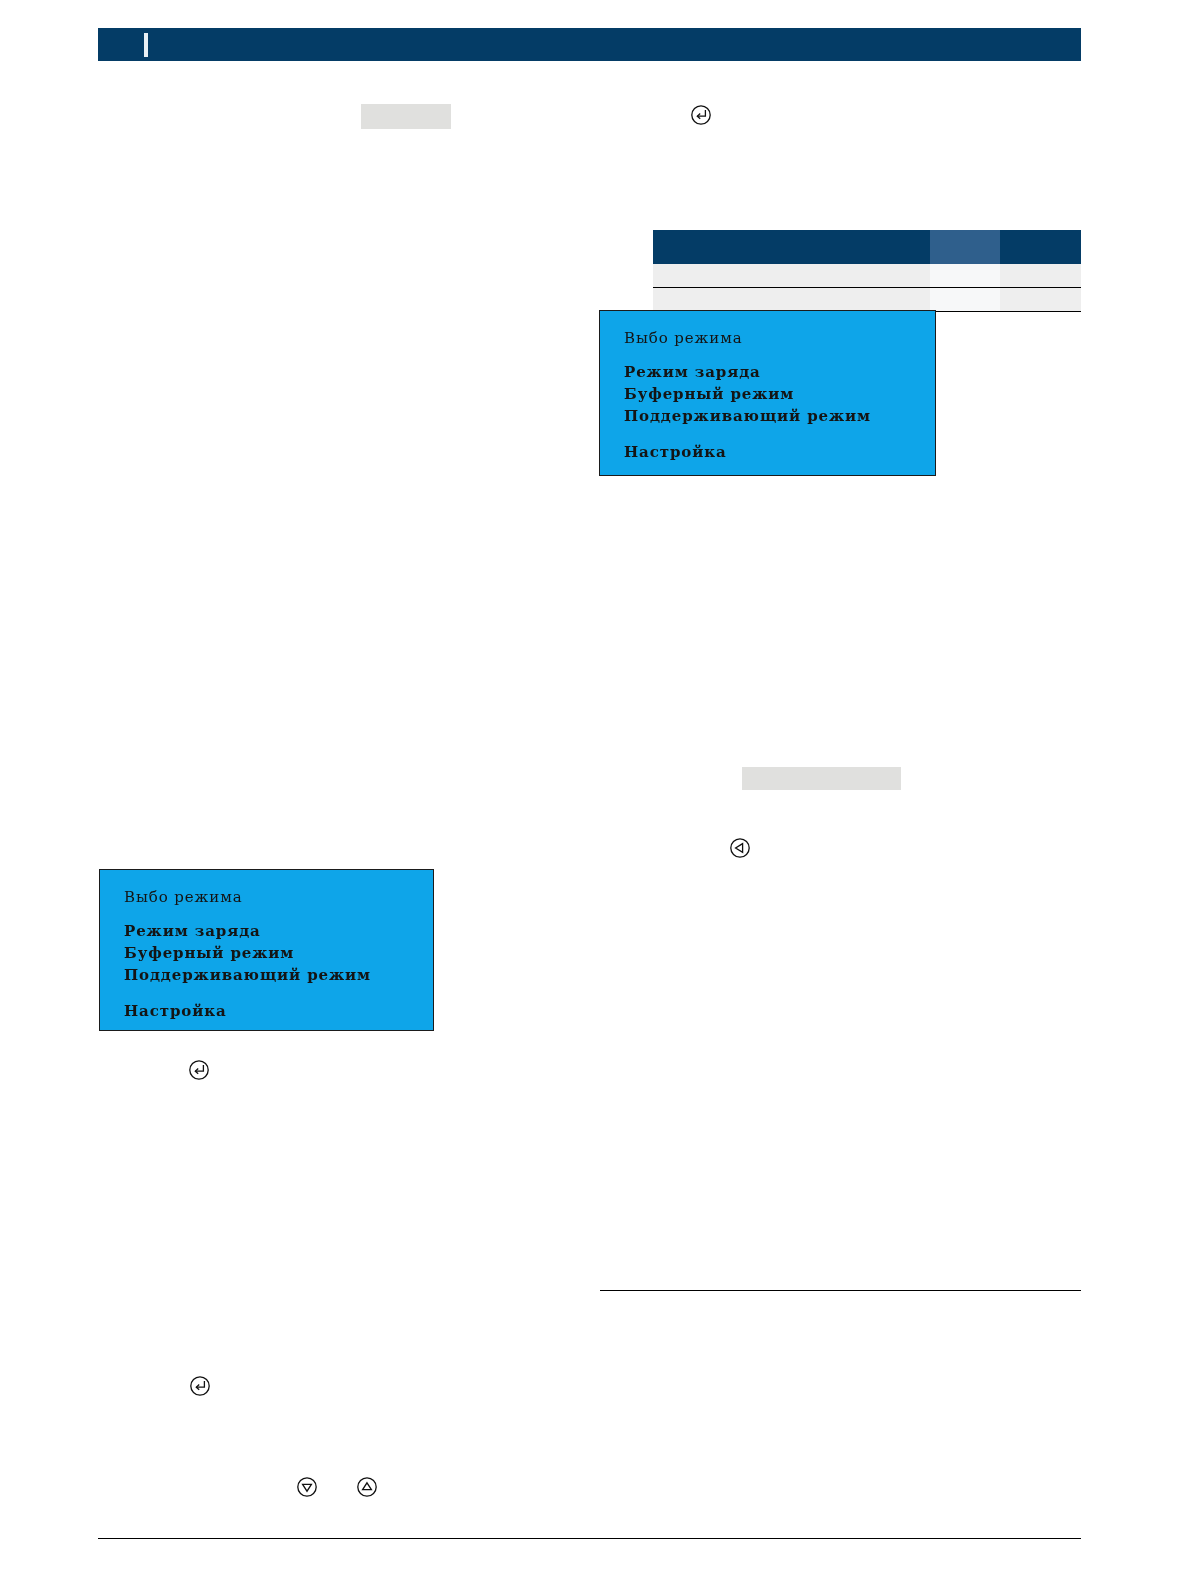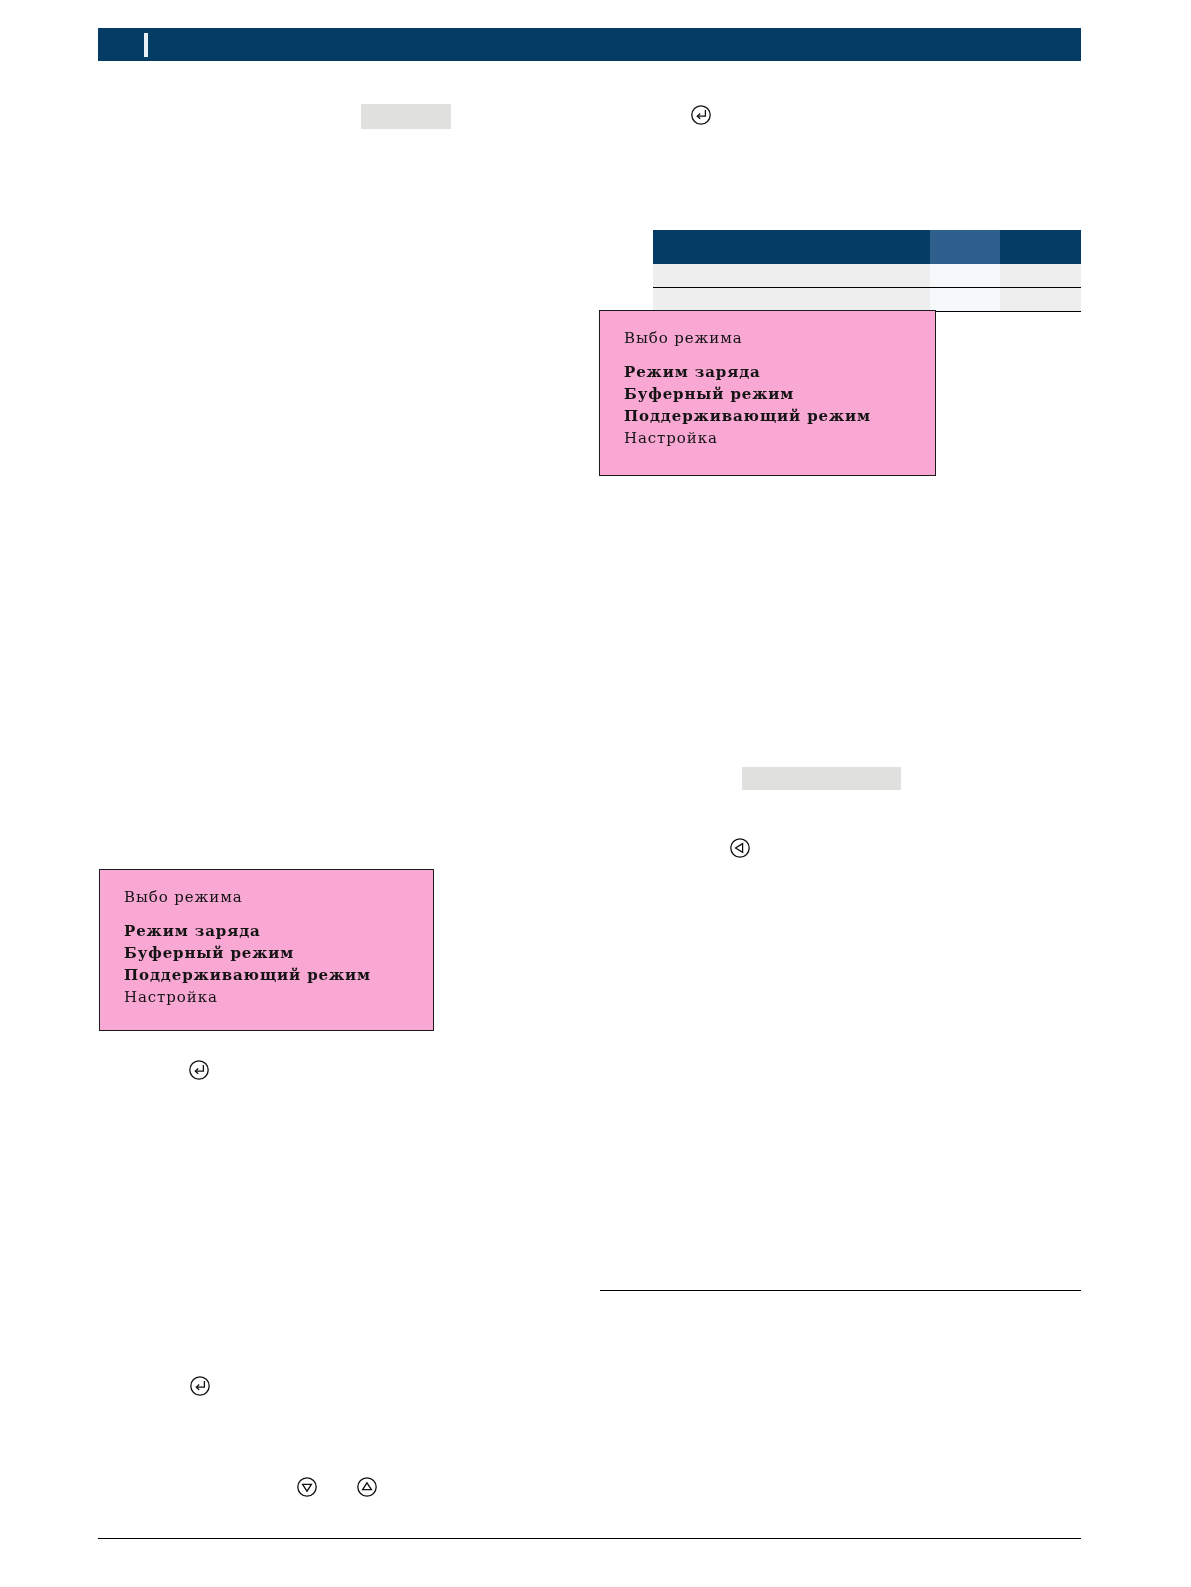--- a/index.html
+++ b/index.html
@@ -120,21 +120,21 @@
   .data-table tbody tr.rule-below td {
     border-bottom: 1.5px solid #000000;
   }
   .data-table tbody tr:last-child td {
     border-bottom: 1.5px solid #000000;
   }
 
   
   .lcd-panel {
     position: absolute;
-    background: #f9a8d4;
+    background: #0ea5e9;
     border: 1.5px solid #1b1b1b;
     box-sizing: border-box;
     font-family: "DejaVu Serif", serif;
     font-size: 15px;
     color: #141414;
     letter-spacing: 0.9px;
   }
   .lcd-panel.panel-right {
     left: 599px;
     top: 310px;
@@ -155,21 +155,23 @@
     margin-bottom: 12px;
     white-space: nowrap;
   }
   .lcd-option {
     line-height: 22px;
     white-space: nowrap;
     font-weight: bold;
   }
   .lcd-footer {
     line-height: 22px;
-    white-space: nowrap;
+    margin-top: 14px;
+    white-space: nowrap;
+    font-weight: bold;
   }
 
   
   .hrule {
     position: absolute;
     height: 0;
     border-top: 1.5px solid #000000;
   }
   .hrule.rule-mid {
     left: 600px;

